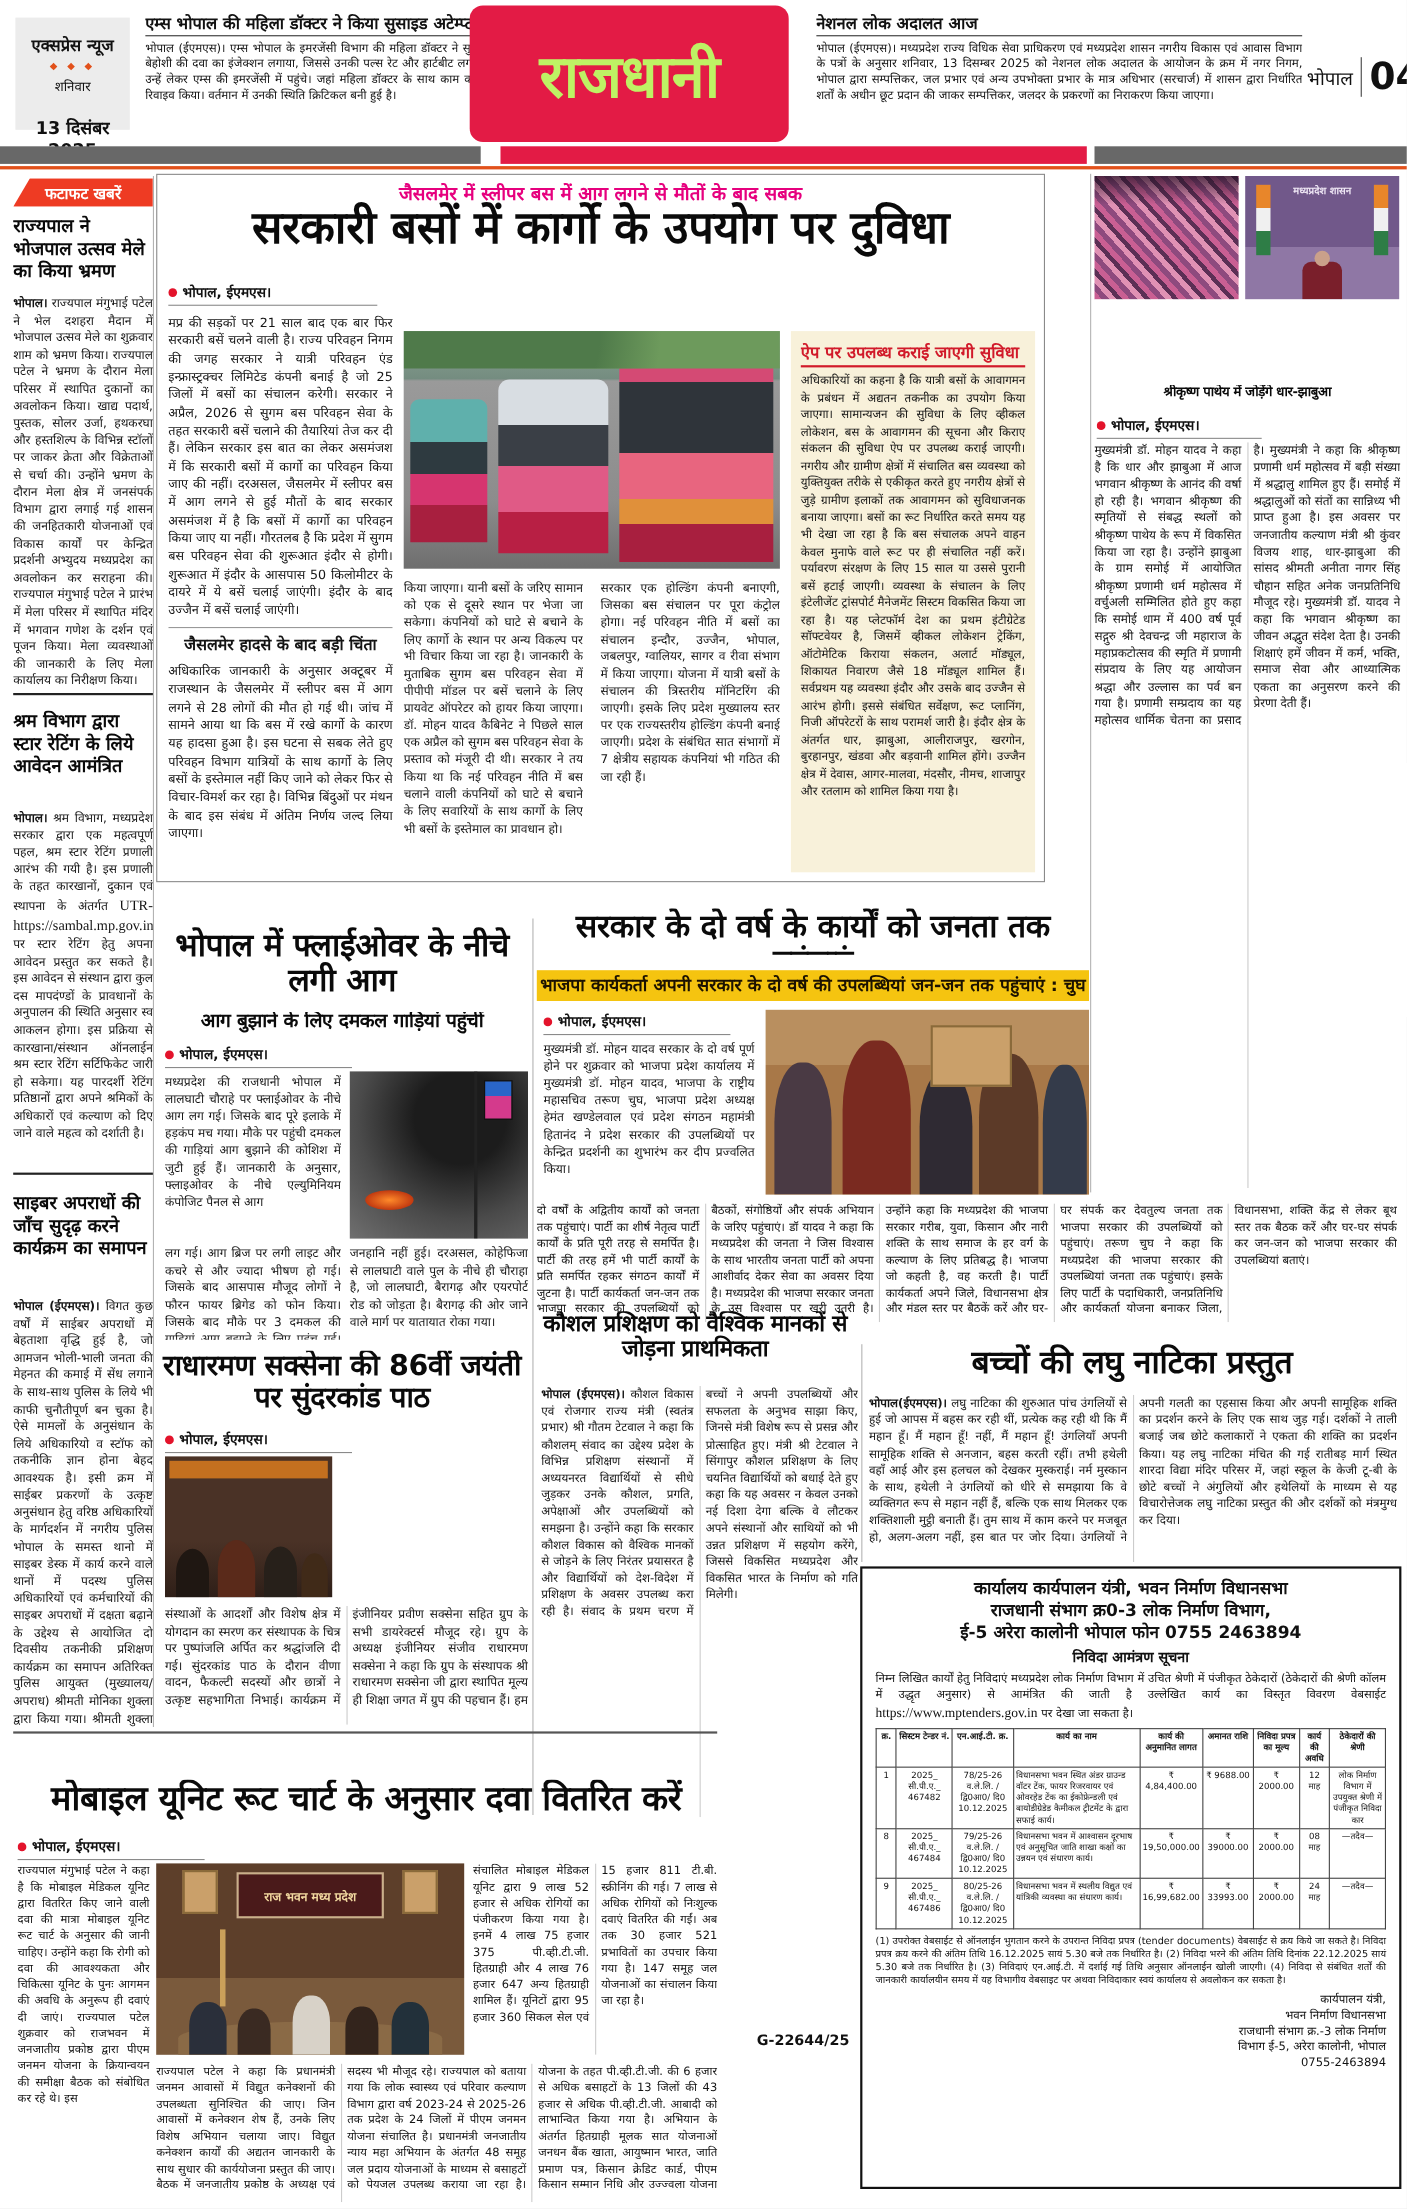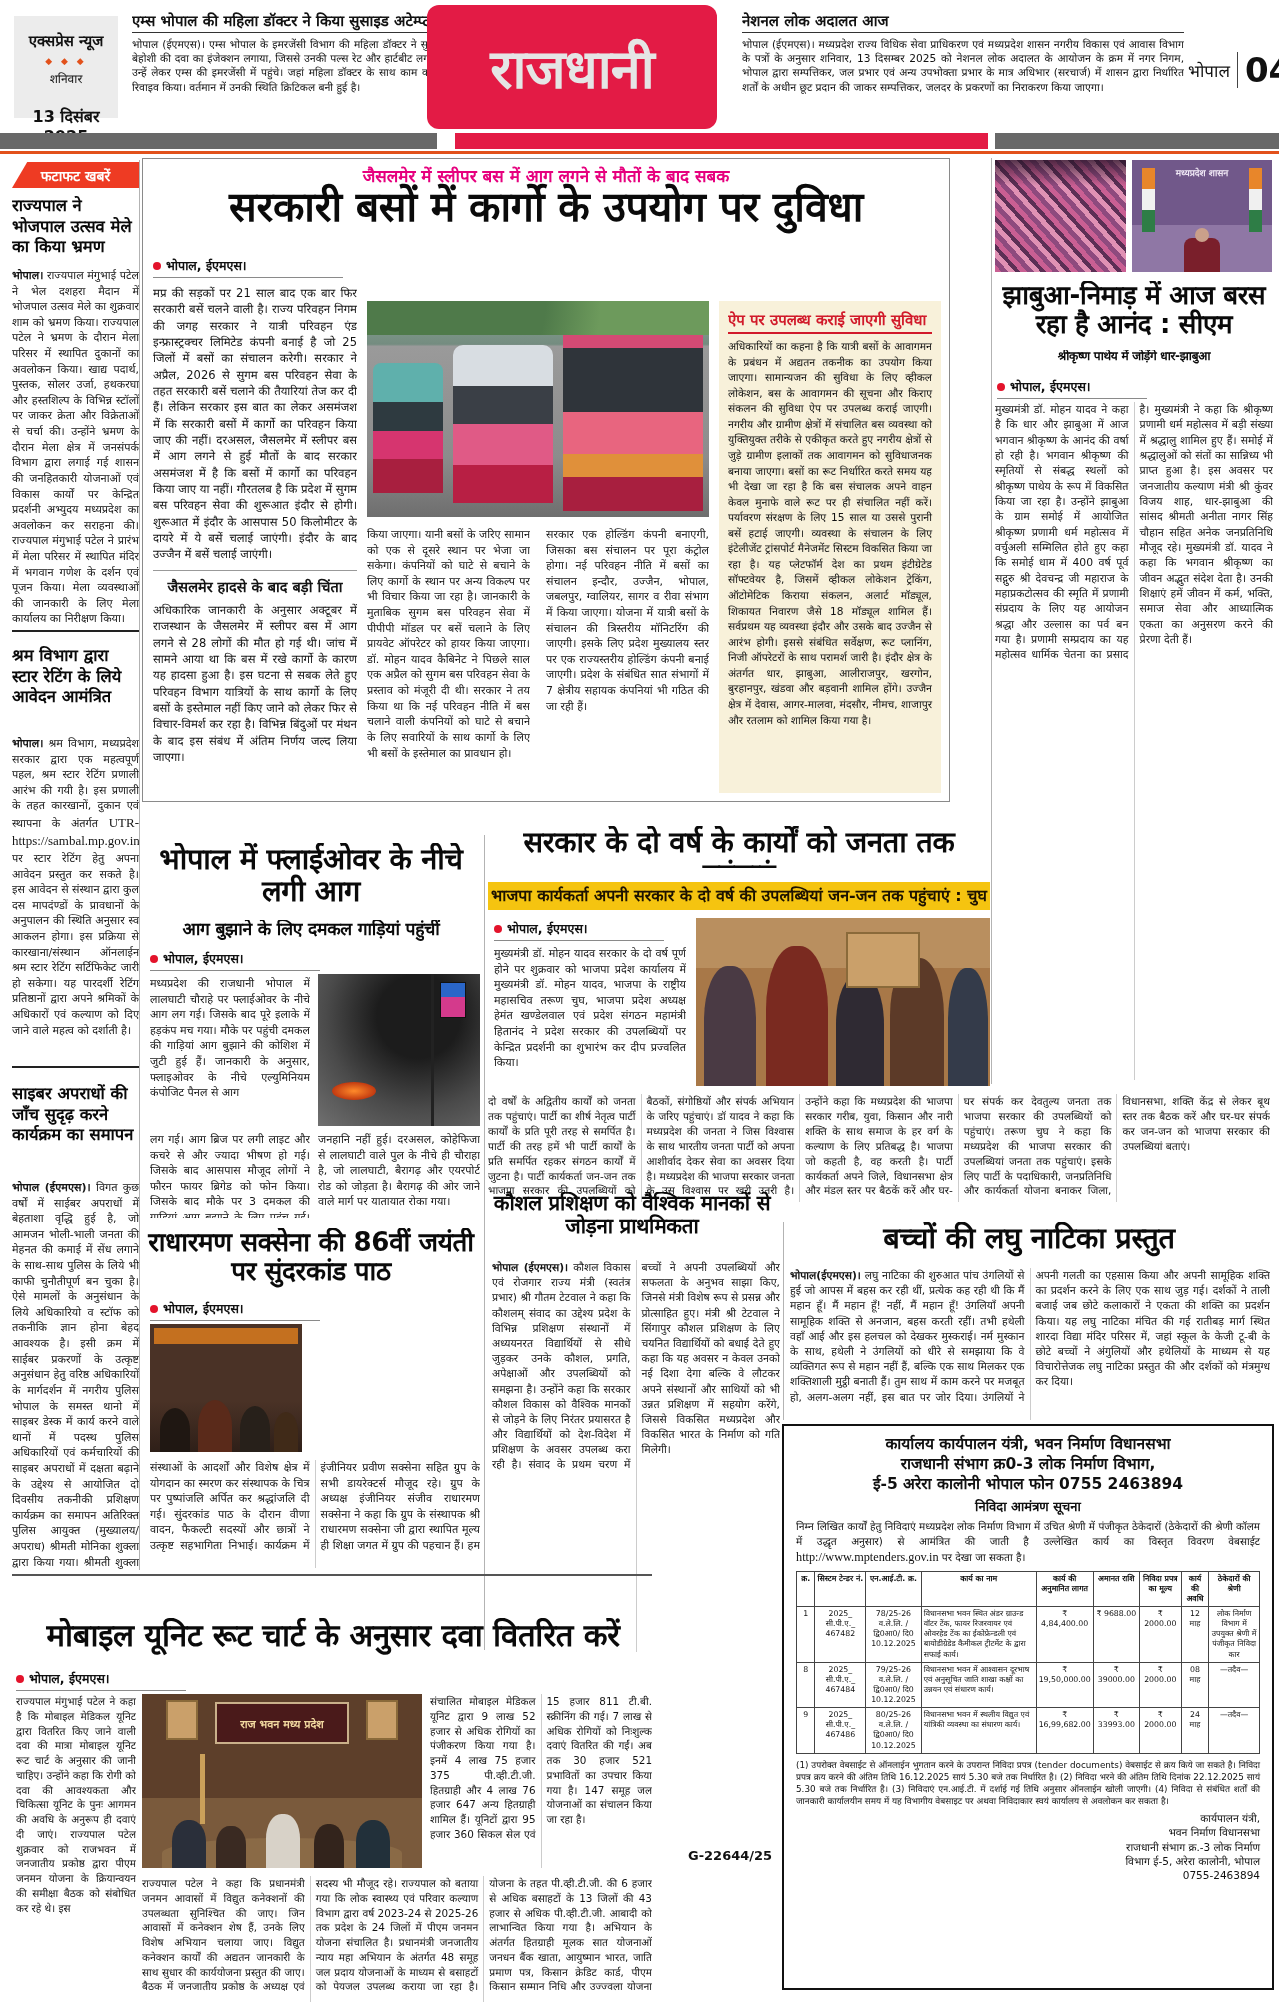--- a/index.html
+++ b/index.html
@@ -26,21 +26,21 @@
   .photo{position:absolute;overflow:hidden;background:#bbb}
   .sh{position:absolute}
   
   .express{position:absolute;left:14px;top:16px;width:104px;height:102px;background:#ececec;
            text-align:center;padding-top:14px;box-sizing:border-box}
   .express .brand{font-weight:800;font-size:15px}
   .express .dia{color:#e2511b;font-size:9px;letter-spacing:3px;margin:6px 0 4px}
   .express .day{font-size:12px}
   .express .date{font-size:16px;font-weight:800;margin-top:18px}
   .badge{position:absolute;left:427px;top:5px;width:290px;height:124px;background:#e31b45;
-         border-radius:12px;color:#e5e5e5;font-weight:800;font-size:54px;
+         border-radius:12px;color:#bef264;font-weight:800;font-size:54px;
          display:flex;align-items:center;justify-content:center;letter-spacing:-1px}
   .pageno{position:absolute;left:1188px;top:50px;display:flex;align-items:center;gap:7px}
   .pageno .city{font-size:17px}
   .pageno .bar{width:1px;height:36px;background:#444}
   .pageno .num{font-size:34px;font-weight:800}
   .band{position:absolute;height:16px;top:133px}
   .orule{position:absolute;left:0;top:151px;width:1279px;height:3px;background:#e2511b}
   
   .fatafat{position:absolute;left:12px;top:162px;width:127px;height:26px;background:#ee3b23;
            color:#fff;font-weight:800;font-size:14px;display:flex;align-items:center;
@@ -181,21 +181,20 @@
   </div>
 
   <div class="photo" style="left:1132px;top:160px;width:140px;height:112px;background:linear-gradient(180deg,#71588a 0 58%,#8f77a5 58% 100%)">
     <div class="sh" style="left:0;top:6px;width:100%;text-align:center;color:#efe7f5;font-size:9px;font-weight:bold">मध्यप्रदेश शासन</div>
     <div class="flag" style="left:10px"></div>
     <div class="flag" style="right:10px"></div>
     <div class="sh" style="left:50%;bottom:0;transform:translateX(-50%);width:36px;height:34px;border-radius:8px 8px 0 0;background:#7a1f2b"></div>
     <div class="sh" style="left:50%;bottom:30px;transform:translateX(-50%);width:14px;height:14px;border-radius:50%;background:#caa08a"></div>
   </div>
 
-  <div class="abs hl ctr clip" style="left:995px;top:281px;width:278px;height:66px;font-size:26px">झाबुआ-निमाड़ में आज बरस रहा है आनंद : सीएम</div>
   <div class="abs hl ctr clip" style="left:995px;top:350px;width:278px;height:22px;font-size:12px">श्रीकृष्ण पाथेय में जोड़ेंगे धार-झाबुआ</div>
   <div class="abs byline" style="left:997px;top:378px;width:150px">
     <span class="dot"></span>
     <span>भोपाल, ईएमएस।</span>
   </div>
   <div class="abs bt cols2" style="left:995px;top:402px;width:278px;height:678px;font-size:10.8px">मुख्यमंत्री डॉ. मोहन यादव ने कहा है कि धार और झाबुआ में आज भगवान श्रीकृष्ण के आनंद की वर्षा हो रही है। भगवान श्रीकृष्ण की स्मृतियों से संबद्ध स्थलों को श्रीकृष्ण पाथेय के रूप में विकसित किया जा रहा है। उन्होंने झाबुआ के ग्राम समोई में आयोजित श्रीकृष्ण प्रणामी धर्म महोत्सव में वर्चुअली सम्मिलित होते हुए कहा कि समोई धाम में 400 वर्ष पूर्व सद्गुरु श्री देवचन्द्र जी महाराज के महाप्रकटोत्सव की स्मृति में प्रणामी संप्रदाय के लिए यह आयोजन श्रद्धा और उल्लास का पर्व बन गया है। प्रणामी सम्प्रदाय का यह महोत्सव धार्मिक चेतना का प्रसाद है। मुख्यमंत्री ने कहा कि श्रीकृष्ण प्रणामी धर्म महोत्सव में बड़ी संख्या में श्रद्धालु शामिल हुए हैं। समोई में श्रद्धालुओं को संतों का सान्निध्य भी प्राप्त हुआ है। इस अवसर पर जनजातीय कल्याण मंत्री श्री कुंवर विजय शाह, धार-झाबुआ की सांसद श्रीमती अनीता नागर सिंह चौहान सहित अनेक जनप्रतिनिधि मौजूद रहे। मुख्यमंत्री डॉ. यादव ने कहा कि भगवान श्रीकृष्ण का जीवन अद्भुत संदेश देता है। उनकी शिक्षाएं हमें जीवन में कर्म, भक्ति, समाज सेवा और आध्यात्मिक एकता का अनुसरण करने की प्रेरणा देती हैं।</div>
 
   <div class="abs hl ctr clip" style="left:142px;top:843px;width:338px;height:72px;font-size:29px">भोपाल में फ्लाईओवर के नीचे लगी आग</div>
   <div class="abs hl ctr clip" style="left:142px;top:920px;width:338px;height:24px;font-size:17.5px">आग बुझाने के लिए दमकल गाड़ियां पहुंचीं</div>
   <div class="abs byline" style="left:150px;top:950px;width:170px">
@@ -256,21 +255,21 @@
     <span>लघु नाटिका की शुरुआत पांच उंगलियों से हुई जो आपस में बहस कर रही थीं, प्रत्येक कह रही थी कि मैं महान हूँ। मैं महान हूँ! नहीं, मैं महान हूँ! उंगलियाँ अपनी सामूहिक शक्ति से अनजान, बहस करती रहीं। तभी हथेली वहाँ आई और इस हलचल को देखकर मुस्कराई। नर्म मुस्कान के साथ, हथेली ने उंगलियों को धीरे से समझाया कि वे व्यक्तिगत रूप से महान नहीं हैं, बल्कि एक साथ मिलकर एक शक्तिशाली मुट्ठी बनाती हैं। तुम साथ में काम करने पर मजबूत हो, अलग-अलग नहीं, इस बात पर जोर दिया। उंगलियों ने अपनी गलती का एहसास किया और अपनी सामूहिक शक्ति का प्रदर्शन करने के लिए एक साथ जुड़ गई। दर्शकों ने ताली बजाई जब छोटे कलाकारों ने एकता की शक्ति का प्रदर्शन किया। यह लघु नाटिका मंचित की गई रातीबड़ मार्ग स्थित शारदा विद्या मंदिर परिसर में, जहां स्कूल के केजी टू-बी के छोटे बच्चों ने अंगुलियों और हथेलियों के माध्यम से यह विचारोत्तेजक लघु नाटिका प्रस्तुत की और दर्शकों को मंत्रमुग्ध कर दिया।</span>
   </div>
 
   <div class="tender">
     <div class="t1">कार्यालय कार्यपालन यंत्री, भवन निर्माण विधानसभा</div>
     <div class="t1">राजधानी संभाग क्र0-3 लोक निर्माण विभाग,</div>
     <div class="t1">ई-5 अरेरा कालोनी भोपाल फोन 0755 2463894</div>
     <div class="t4">निविदा आमंत्रण सूचना</div>
     <div class="intro">
       <span>निम्न लिखित कार्यों हेतु निविदाएं मध्यप्रदेश लोक निर्माण विभाग में उचित श्रेणी में पंजीकृत ठेकेदारों (ठेकेदारों की श्रेणी कॉलम में उद्धृत अनुसार) से आमंत्रित की जाती है उल्लेखित कार्य का विस्तृत विवरण वेबसाईट</span>
-      <span class="url">http://www.mptenders.gov.in</span>
+      <span class="url">https://www.mptenders.gov.in</span>
       <span>पर देखा जा सकता है।</span>
     </div>
     <table class="tnd">
       <thead>
         <tr>
           <th style="width:4%">क्र.</th>
           <th style="width:11%">सिस्टम टेन्डर नं.</th>
           <th style="width:12%">एन.आई.टी. क्र.</th>
           <th style="width:25%">कार्य का नाम</th>
           <th style="width:12%">कार्य की अनुमानित लागत</th>

